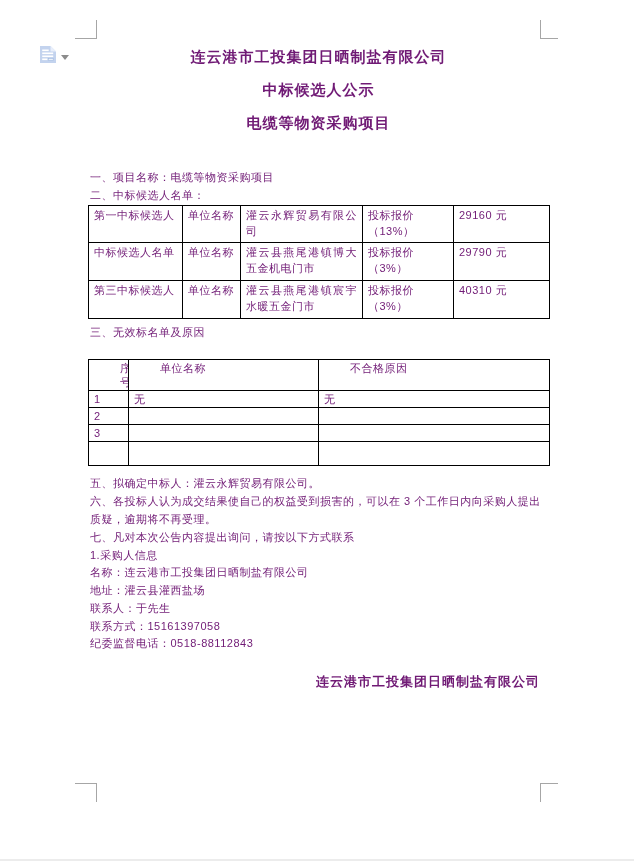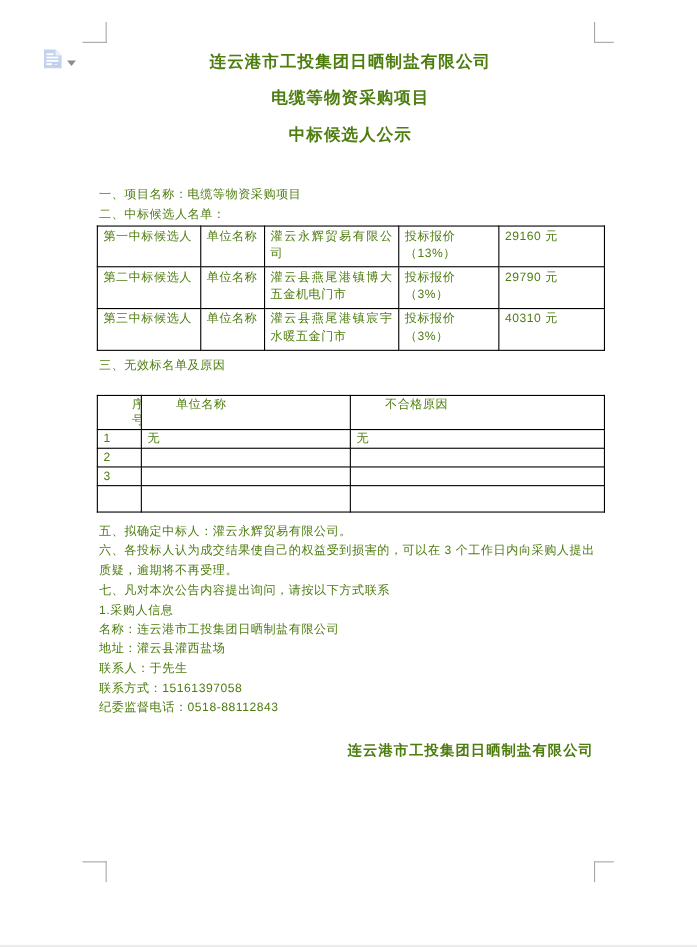--- a/index.html
+++ b/index.html
@@ -1,19 +1,19 @@
 <!DOCTYPE html>
 <html><head>
 <meta charset="utf-8">
 <style>
   * { margin:0; padding:0; box-sizing:border-box; }
   html,body { background:#ffffff; }
   .page {
     position:relative; width:634px; height:861px; background:#ffffff;
-    font-family:"Liberation Sans", sans-serif; color:#4d7c0f; overflow:hidden;
+    font-family:"Liberation Sans", sans-serif; color:#701a75; overflow:hidden;
   }
   
   .mark { position:absolute; }
   .mark-tl { left:75px; top:20px;  width:22px; height:19px; border-right:1px solid #a6a6a6; border-bottom:1px solid #a6a6a6; }
   .mark-tr { left:540px; top:20px; width:18px; height:19px; border-left:1px solid #a6a6a6;  border-bottom:1px solid #a6a6a6; }
   .mark-bl { left:75px; top:783px; width:22px; height:19px; border-right:1px solid #a6a6a6; border-top:1px solid #a6a6a6; }
   .mark-br { left:540px; top:783px; width:18px; height:19px; border-left:1px solid #a6a6a6;  border-top:1px solid #a6a6a6; }
 
   
   .paste-btn { position:absolute; left:39px; top:45px; width:32px; height:22px; display:flex; align-items:center; gap:4px; cursor:pointer; }
@@ -69,22 +69,22 @@
         <rect x="3.2" y="13.5" width="7.5" height="1.6" fill="#ffffff"></rect>
         <rect x="8.5" y="12.6" width="6.3" height="3.4" fill="#c3d3ee"></rect>
         <rect x="9.2" y="13.5" width="5" height="1.6" fill="#ffffff" stroke="#9db8e0" stroke-width="0.6"></rect>
       </svg>
     </span>
     <span class="paste-arrow"></span>
   </div>
 
   <div class="titles">
     <div class="title">连云港市工投集团日晒制盐有限公司</div>
+    <div class="title">中标候选人公示</div>
     <div class="title">电缆等物资采购项目</div>
-    <div class="title">中标候选人公示</div>
   </div>
 
   <div class="bodyline" style="top:168px;text-align:center;">一、项目名称：电缆等物资采购项目</div>
   <div class="bodyline" style="top:186px;">二、中标候选人名单：</div>
 
   <table class="tbl-candidates">
     <colgroup>
       <col style="width:94px">
         <col style="width:58px">
         <col style="width:122px">
@@ -93,21 +93,21 @@
     </colgroup>
     <tbody>
         <tr>
       <td>第一中标候选人</td>
       <td>单位名称</td>
       <td class="cell-company">灌云永辉贸易有限公司</td>
       <td>投标报价（13%）</td>
       <td>29160 元</td>
     </tr>
     <tr>
-      <td>第二中标候选人</td>
+      <td>中标候选人名单</td>
       <td>单位名称</td>
       <td class="cell-company">灌云县燕尾港镇博大五金机电门市</td>
       <td>投标报价（3%）</td>
       <td>29790 元</td>
     </tr>
     <tr>
       <td>第三中标候选人</td>
       <td>单位名称</td>
       <td class="cell-company">灌云县燕尾港镇宸宇水暖五金门市</td>
       <td>投标报价（3%）</td>

